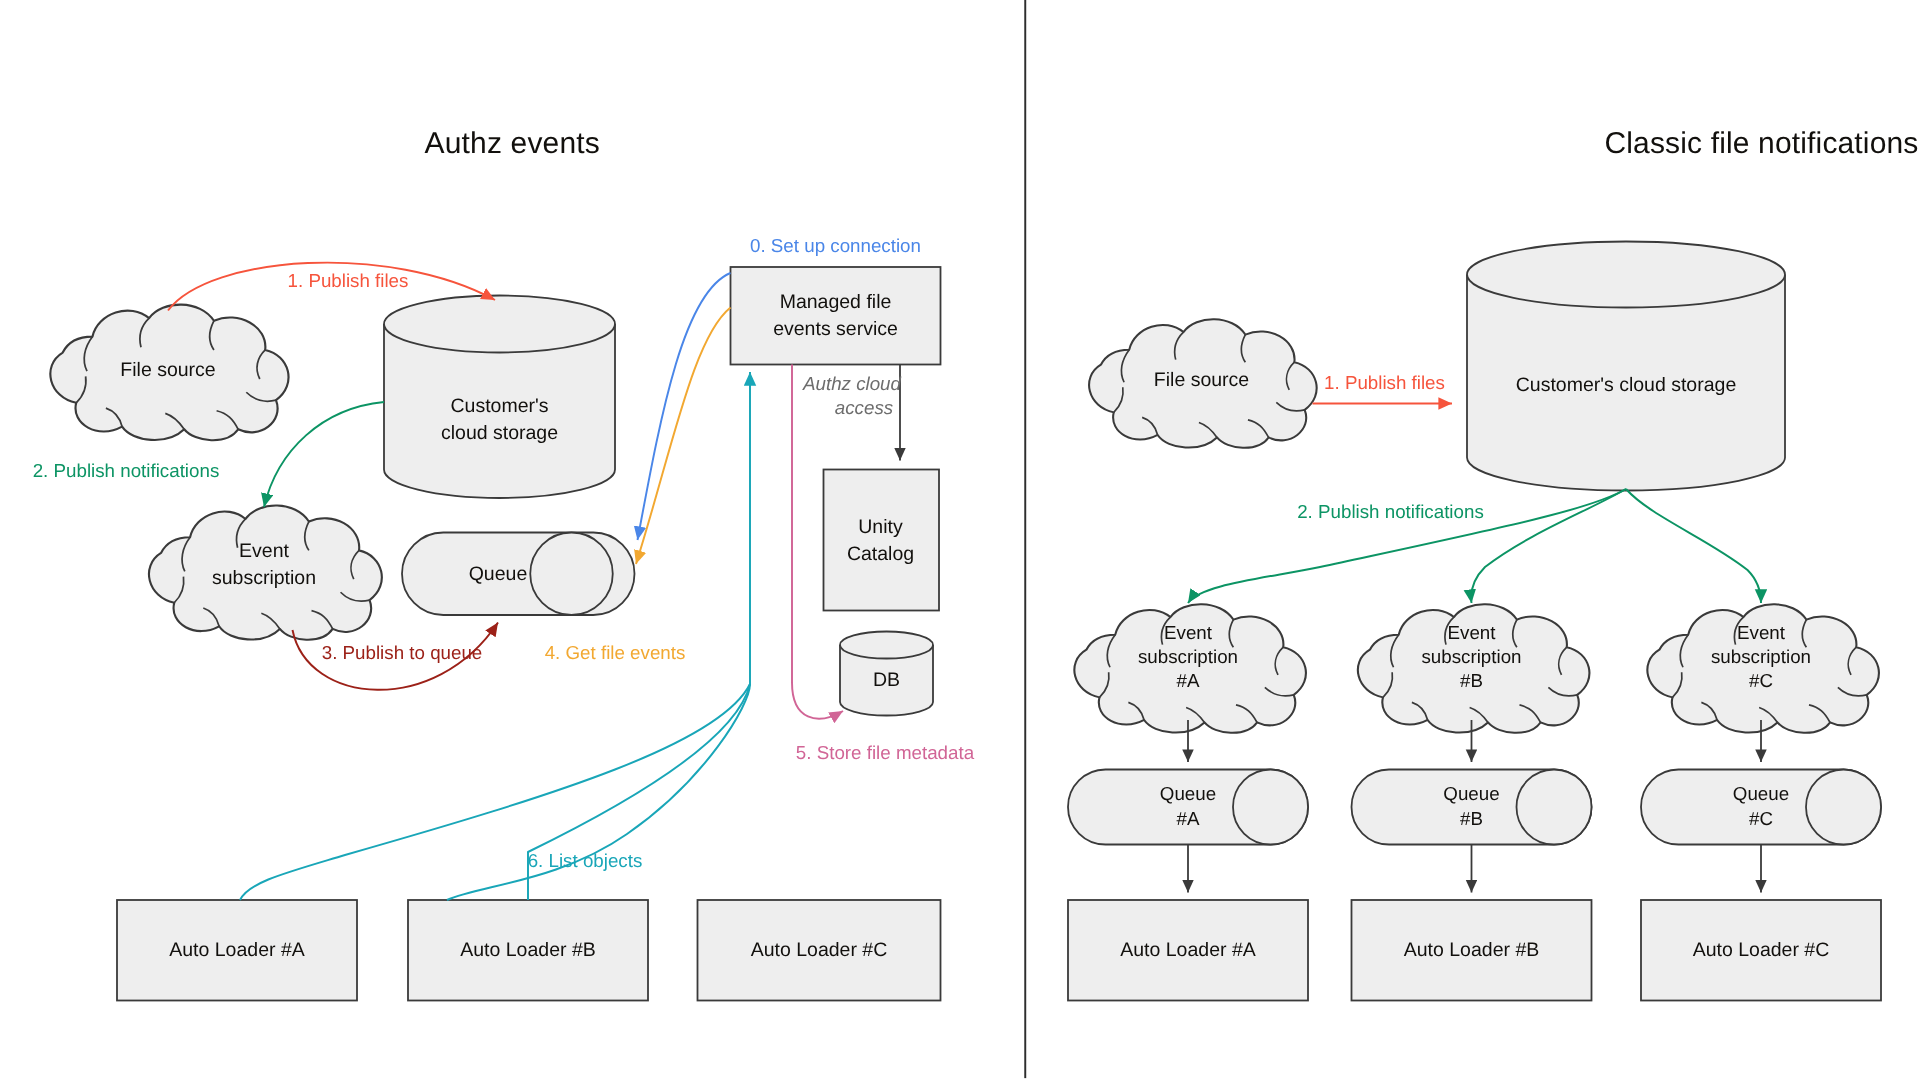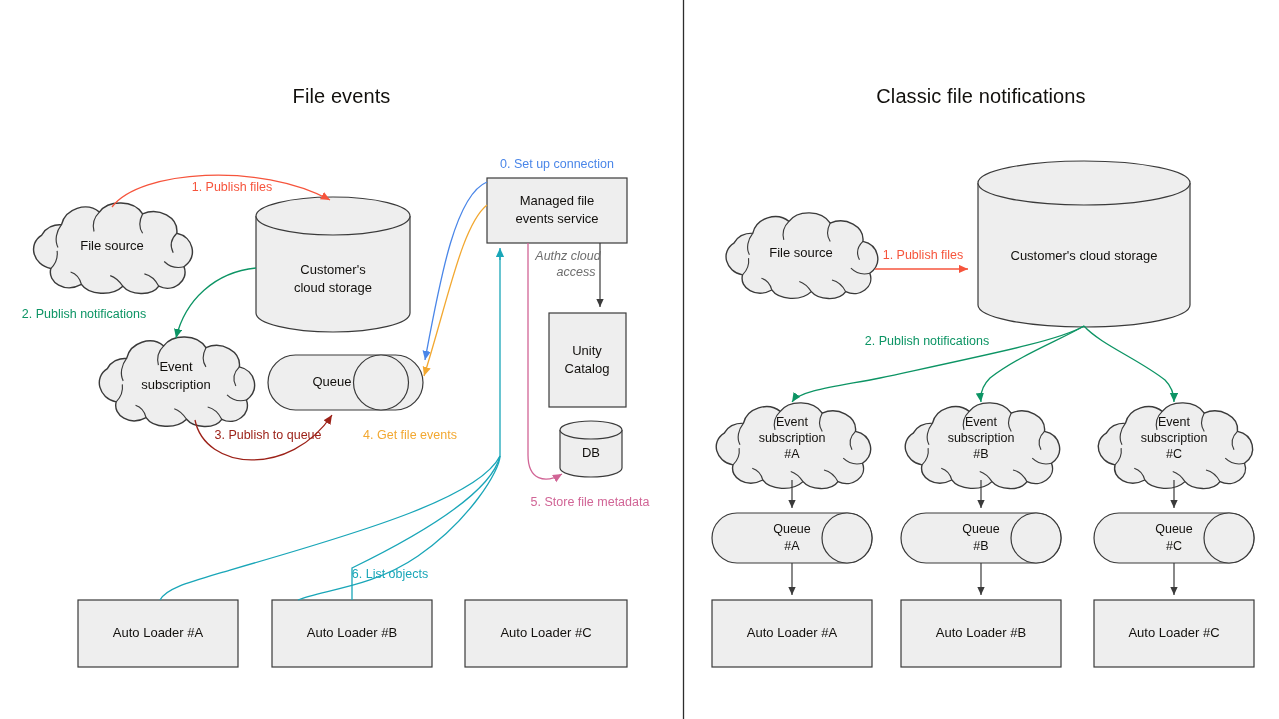--- a/index.html
+++ b/index.html
@@ -15,21 +15,21 @@
   svg.diagram{position:absolute;left:0;top:0;width:1279px;height:719px;}
   .panel-title{
     position:absolute;
     font-size:20px;
     color:#12100d;
     white-space:nowrap;
     text-align:center;
     letter-spacing:.1px;
   }
   #title-left{left:0;top:85px;width:683px;}
-  #title-right{left:683px;top:85px;width:596px;}
+  #title-right{left:683px;top:85px;width:596px;text-align:right;}
   
   .shape-fill{fill:#eeeeee;}
   .shape-stroke{stroke:#3a3a3a;stroke-width:1.2;fill:none;}
   .node-text{
     font-family:"Liberation Sans", sans-serif;
     font-size:13px;
     fill:#12100d;
     text-anchor:middle;
     dominant-baseline:middle;
   }
@@ -51,21 +51,21 @@
   }
   .conn{fill:none;stroke-width:1.3;}
   .conn-dark{fill:none;stroke:#3a3a3a;stroke-width:1.2;}
   .divider{stroke:#2d2d2d;stroke-width:1.3;}
 </style>
 </head>
 <body>
 
 <div id="stage">
 
-  <div class="panel-title" id="title-left">File events</div>
+  <div class="panel-title" id="title-left">Authz events</div>
   <div class="panel-title" id="title-right">Classic file notifications</div>
 
   <svg class="diagram" viewBox="0 0 1279 719">
     <defs>
       <marker id="ah-red" markerWidth="9" markerHeight="9" refX="7" refY="3.2" orient="auto">
         <path d="M0,0 L7,3.2 L0,6.4 z" fill="#f6543c"></path>
       </marker>
       <marker id="ah-green" markerWidth="9" markerHeight="9" refX="7" refY="3.2" orient="auto">
         <path d="M0,0 L7,3.2 L0,6.4 z" fill="#0c9464"></path>
       </marker>

